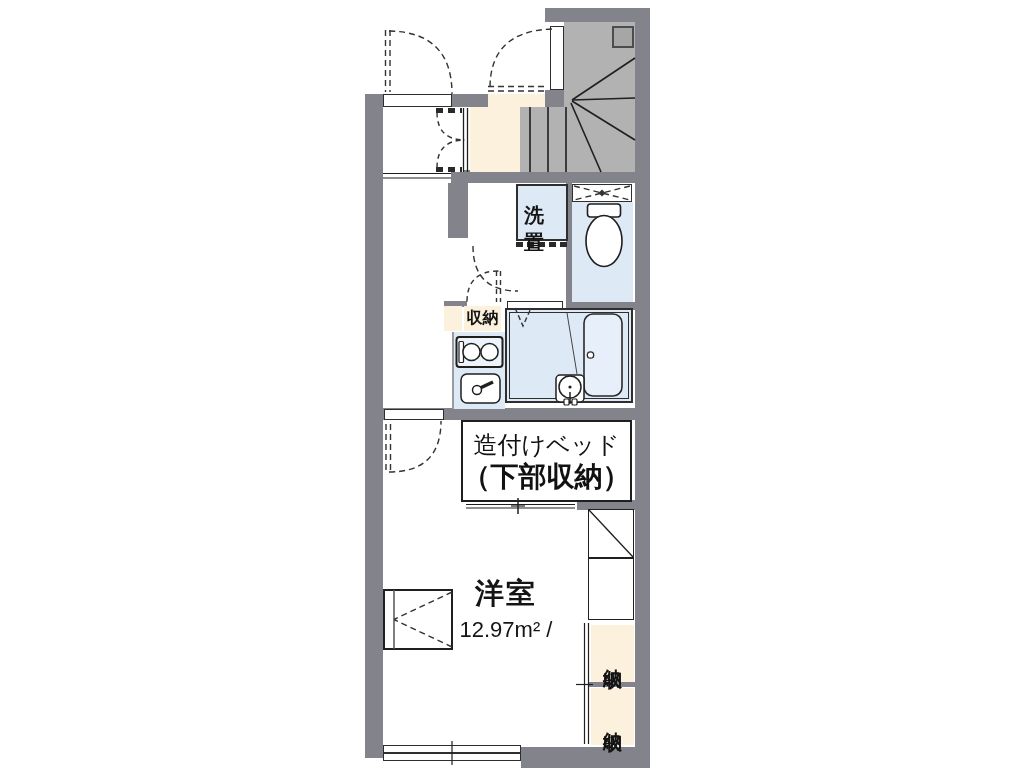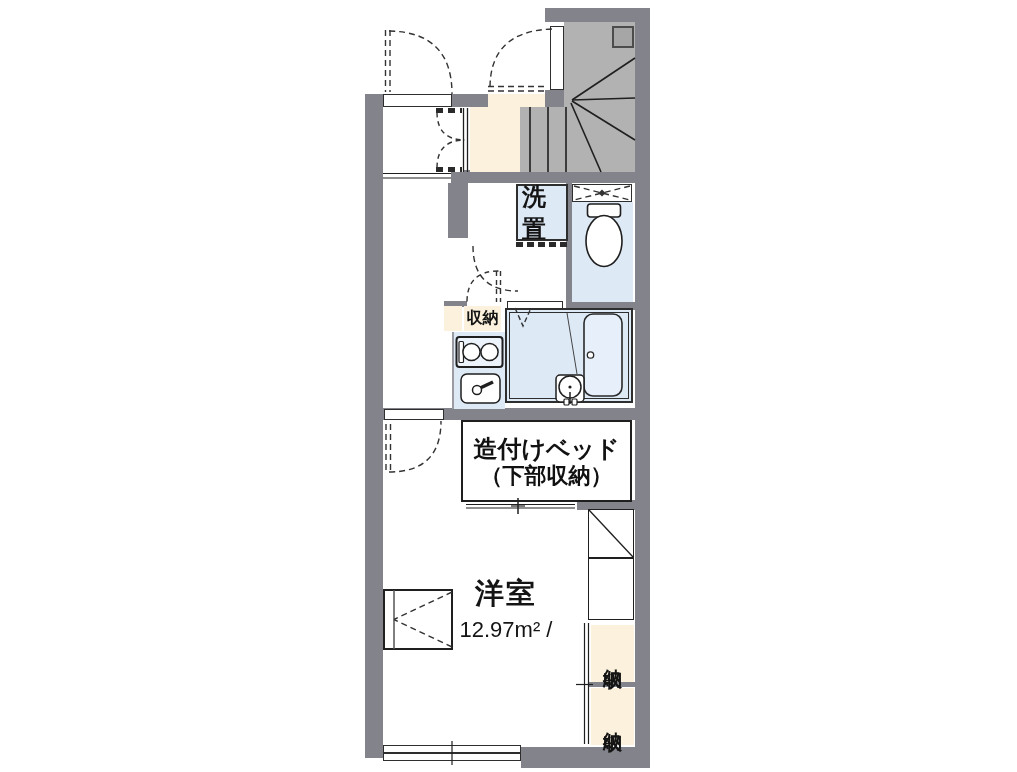--- a/index.html
+++ b/index.html
@@ -189,27 +189,27 @@
       <path d="M584.5,623 V744" stroke-width="1.2"></path>
       <path d="M588.5,623 V744" stroke-width="1.2"></path>
       <path d="M576,684.5 H593" stroke-width="1.2"></path>
     </g>
 
     <path d="M589,510 L633,557" stroke="#1F1F1F" stroke-width="1.3" fill="none"></path>
 
     <path d="M452,741 V765" stroke="#1F1F1F" stroke-width="1.2" fill="none"></path>
   </svg>
 
-  <div class="abs lbl" style="left:516px;top:184px;width:36px;height:57px;font-size:24px;font-weight:600;">洗置</div>
+  <div class="abs lbl" style="left:516px;top:200px;width:36px;height:57px;font-size:20px;font-weight:600;">洗置</div>
 
   <div class="abs lbl" style="left:464px;top:306px;width:37px;height:25px;font-size:16px;font-weight:600;background:var(--cream);">収納</div>
 
   <div class="abs" style="left:462px;top:426px;width:169px;height:72px;display:flex;flex-direction:column;align-items:center;justify-content:center;line-height:1.22;">
-    <span style="font-size:24px;font-weight:700;">造付けベッド</span>
-    <span style="font-size:22px;font-weight:600;">（下部収納）</span>
+    <span style="font-size:24px;font-weight:400;">造付けベッド</span>
+    <span style="font-size:28px;font-weight:600;">（下部収納）</span>
   </div>
 
   <div class="abs lbl" style="left:426px;top:572px;width:160px;height:44px;font-size:29px;font-weight:600;letter-spacing:2px;">洋室</div>
   <div class="abs lbl" style="left:426px;top:616px;width:160px;height:27px;font-size:22px;font-weight:500;">12.97m² /</div>
 
   <div class="abs lbl vert" style="left:591px;top:625px;width:43px;height:57px;font-size:19px;font-weight:600;">収納</div>
   <div class="abs lbl vert" style="left:591px;top:688px;width:43px;height:57px;font-size:19px;font-weight:600;">収納</div>
 
 </div>
 

